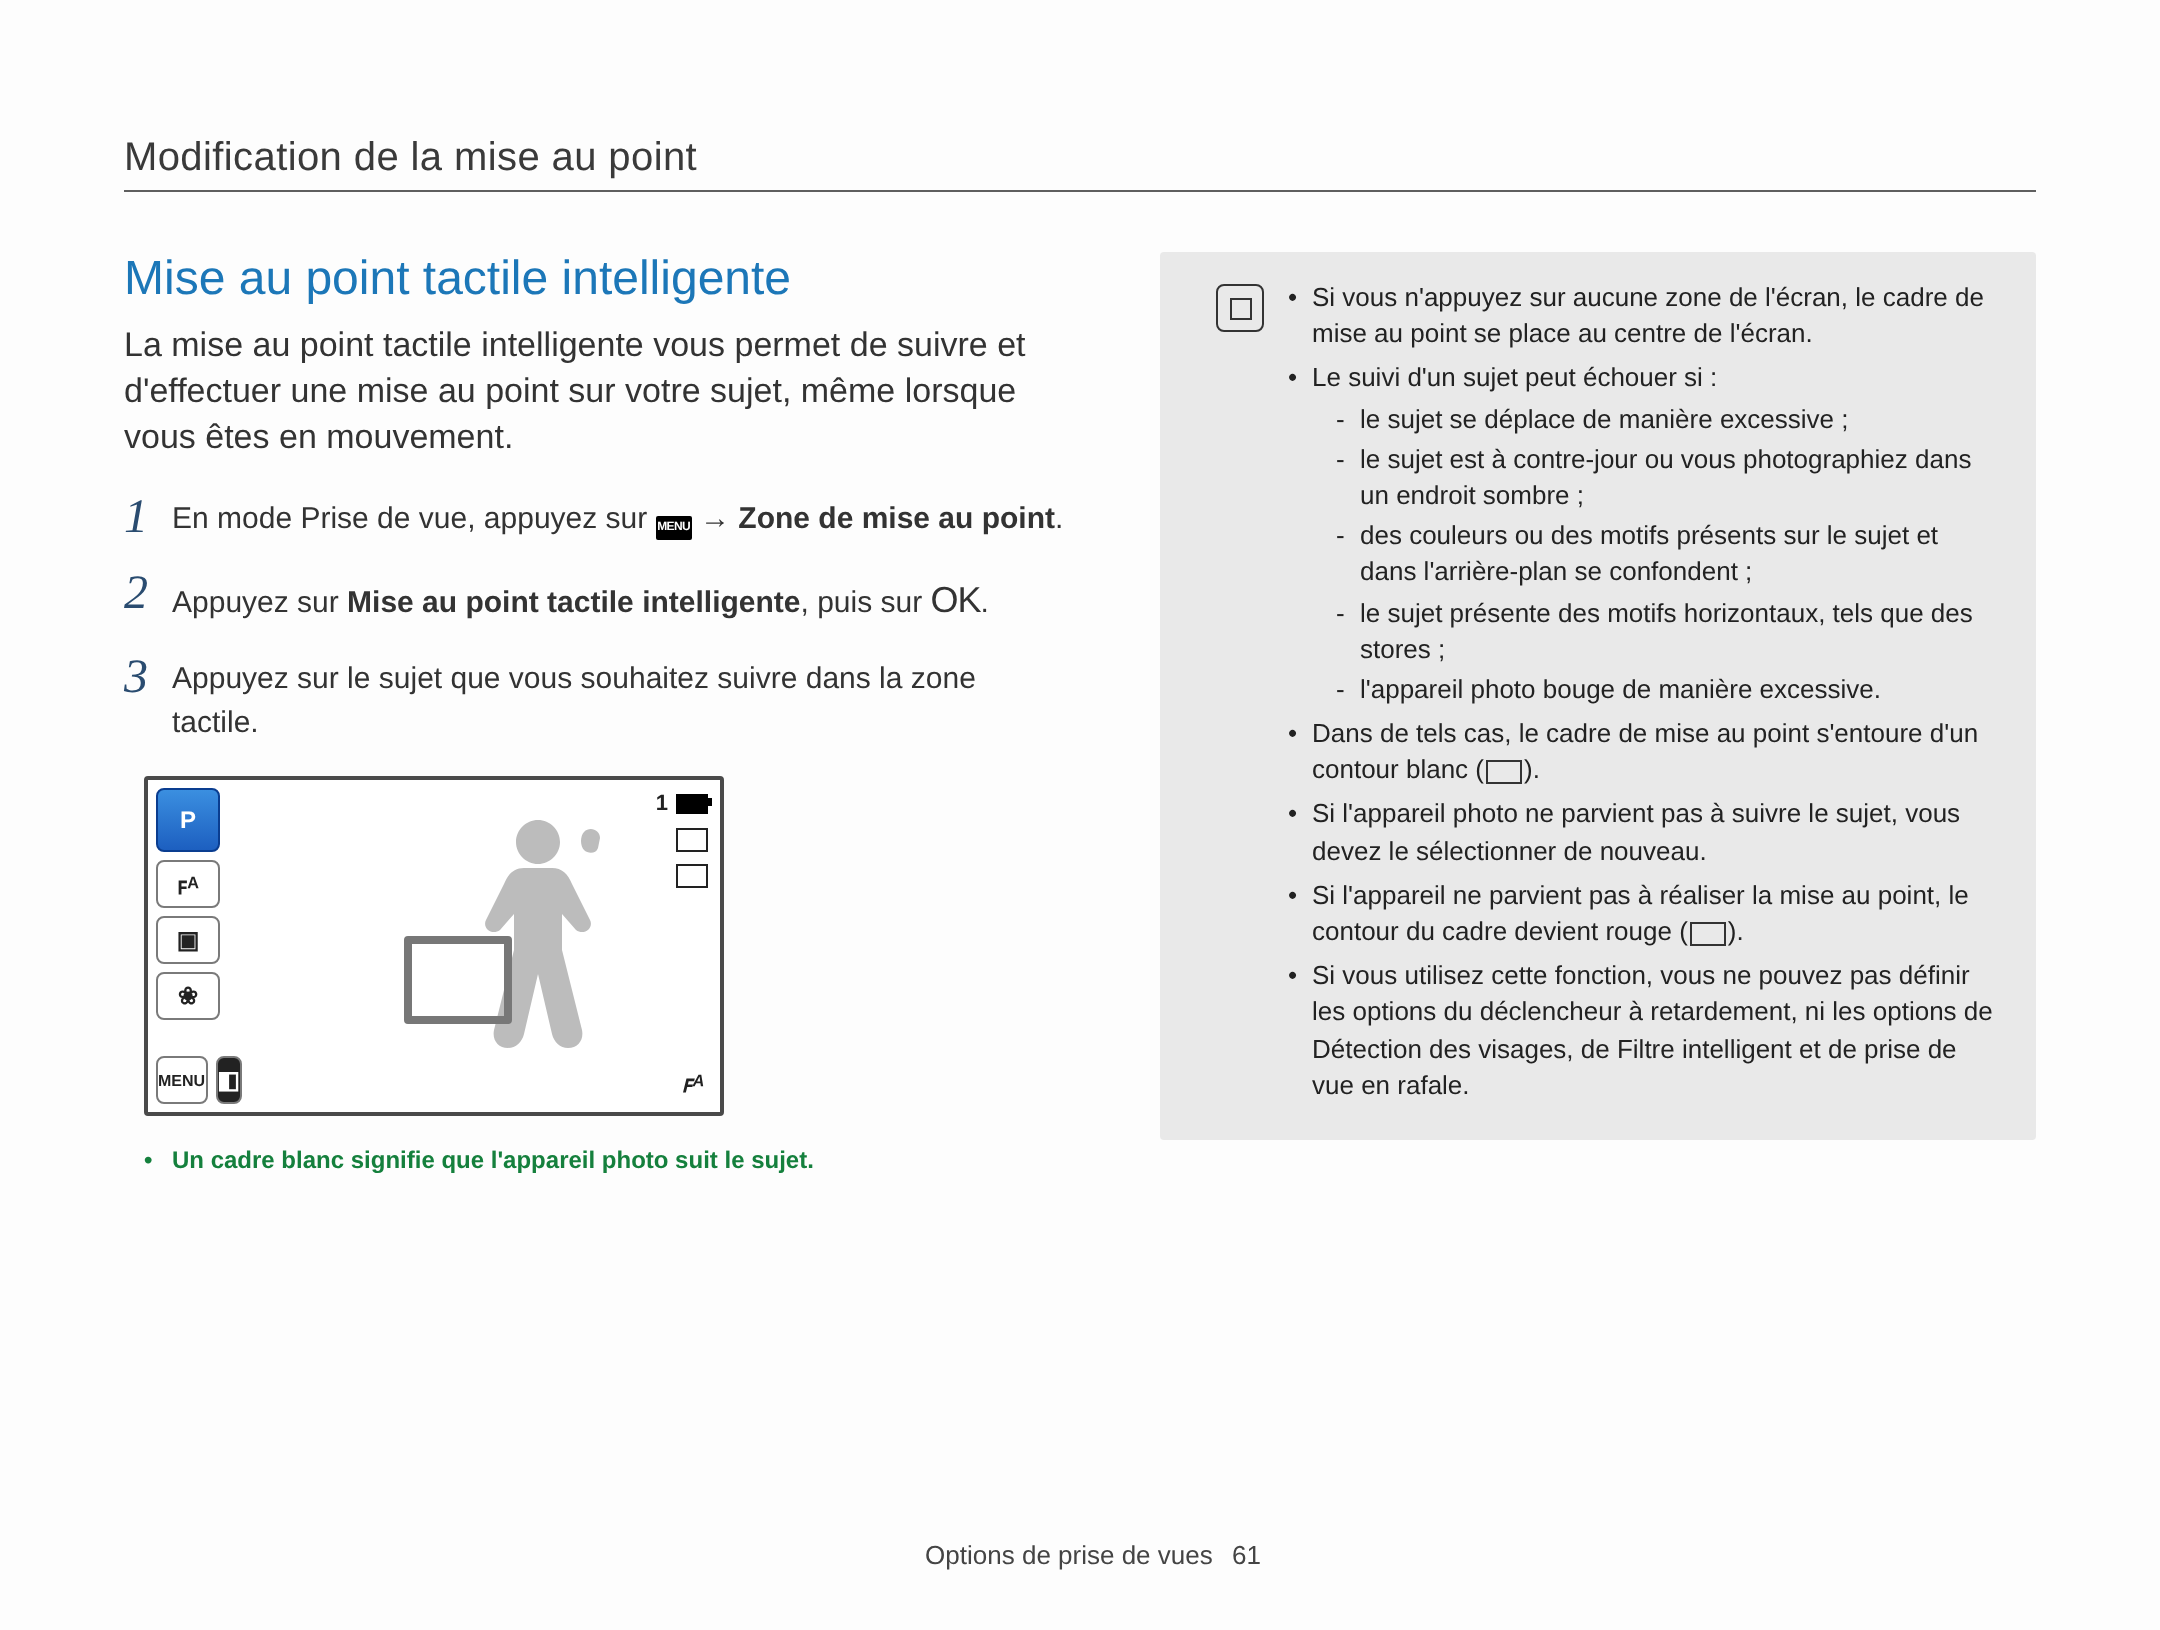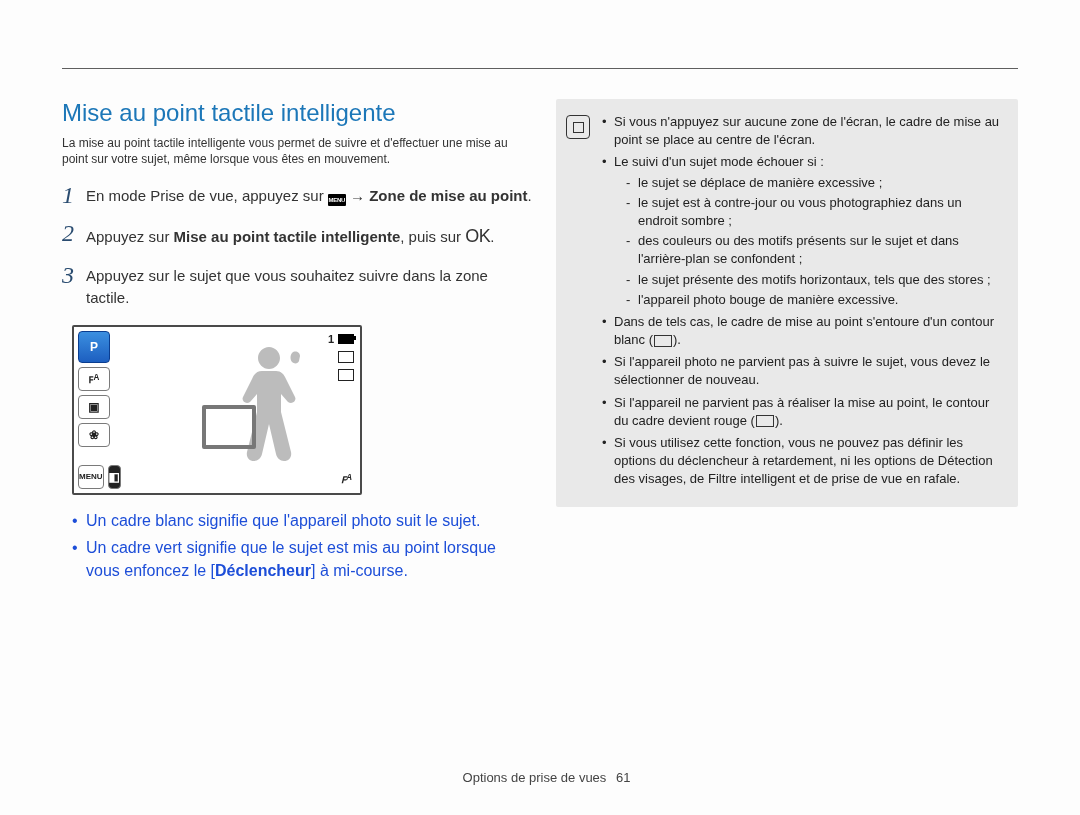--- a/index.html
+++ b/index.html
@@ -26,36 +26,36 @@
     letter-spacing: 0.2px;
     margin-bottom: 4px;
   }
   .hr {
     border: none;
     border-top: 1px solid #5f5f5f;
     margin: 0 0 30px 0;
   }
   .columns {
     display: flex;
-    gap: 24px;
+    gap: 48px;
   }
   .col-left {
     flex: 0 0 470px;
   }
   .col-right {
     flex: 1;
   }
   .section-title {
     font-size: 24px;
     font-weight: 400;
     color: #1c77b8;
     margin: 0 0 8px 0;
   }
   .intro {
-    font-size: 12px;
+    font-size: 17px;
     line-height: 1.35;
     margin: 0 0 18px 0;
     color: #333;
   }
   .steps {
     list-style: none;
     padding: 0;
     margin: 0 0 12px 0;
   }
   .step {
@@ -186,40 +186,41 @@
     font-size: 12px;
     font-weight: bold;
     font-style: italic;
     color: #222;
   }
 
   .hint-list {
     list-style: none;
     padding: 0 0 0 10px;
     margin: 0;
-    font-size: 16px;
+    font-size: 12px;
     line-height: 1.45;
-    color: #1d4ed8;
+    color: #15803d;
+    font-weight: bold;
   }
   .hint-list li {
     position: relative;
     padding-left: 14px;
     margin-bottom: 4px;
   }
   .hint-list li::before {
     content: "•";
     position: absolute;
     left: 0;
   }
 
   
   .note-box {
     background: #e9e9e9;
     border-radius: 2px;
-    padding: 14px 18px 14px 10px;
+    padding: 14px 18px 14px 28px;
     display: flex;
     gap: 12px;
     font-size: 13px;
     line-height: 1.4;
     color: #222;
   }
   .note-icon {
     flex: 0 0 22px;
     height: 22px;
     border: 1.5px solid #333;
@@ -279,20 +280,21 @@
     text-align: center;
     font-size: 13px;
     color: #444;
   }
   .footer .pnum { margin-left: 6px; }
 </style>
 </head>
 <body>
 
 <div class="page">
+  <div class="chapter-title">Modification de la mise au point</div>
   <hr class="hr">
 
   <div class="columns">
 
     <div class="col-left">
       <h2 class="section-title">Mise au point tactile intelligente</h2>
       <p class="intro">La mise au point tactile intelligente vous permet de suivre et d'effectuer une mise au point sur votre sujet, même lorsque vous êtes en mouvement.</p>
 
       <ol class="steps">
 
@@ -345,34 +347,31 @@
         </div>
         <svg class="silhouette" viewBox="0 0 90 140">
           <path fill="#bcbcbc" d="M45 6c6 0 11 5 11 11s-5 11-11 11-11-5-11-11 5-11 11-11zm-7 24h14c5 0 8 3 10 8l9 18c2 4-3 8-7 5l-7-8v18l10 40c1 5-2 9-7 9-4 0-7-3-8-7l-7-30-7 30c-1 4-4 7-8 7-5 0-8-4-7-9l10-40V53l-7 8c-4 3-9-1-7-5l9-18c2-5 5-8 10-8zm30-18c3-3 8-1 8 3l-1 5c-1 3-5 3-7 1-2-2-2-7 0-9z"></path>
         </svg>
         <div class="focus-box"></div>
         <div class="corner-flash">ꜰᴬ</div>
       </div>
 
       <ul class="hint-list">
         <li>Un cadre blanc signifie que l'appareil photo suit le sujet.</li>
-        <li>
-          <span>Un cadre vert signifie que le sujet est mis au point lorsque vous enfoncez le [</span><b>Déclencheur</b><span>] à mi-course.</span>
-        </li>
       </ul>
     </div>
 
     <div class="col-right">
       <div class="note-box">
         <div class="note-icon"></div>
         <div class="note-body">
           <ul>
             <li>Si vous n'appuyez sur aucune zone de l'écran, le cadre de mise au point se place au centre de l'écran.</li>
             <li>
-              <span>Le suivi d'un sujet mode échouer si :</span>
+              <span>Le suivi d'un sujet peut échouer si :</span>
               <ul class="sub">
                 <li>le sujet se déplace de manière excessive ;</li>
                 <li>le sujet est à contre-jour ou vous photographiez dans un endroit sombre ;</li>
                 <li>des couleurs ou des motifs présents sur le sujet et dans l'arrière-plan se confondent ;</li>
                 <li>le sujet présente des motifs horizontaux, tels que des stores ;</li>
                 <li>l'appareil photo bouge de manière excessive.</li>
               </ul>
             </li>
             <li>
               <span>Dans de tels cas, le cadre de mise au point s'entoure d'un contour blanc (</span><span class="inline-rect"></span><span>).</span>

